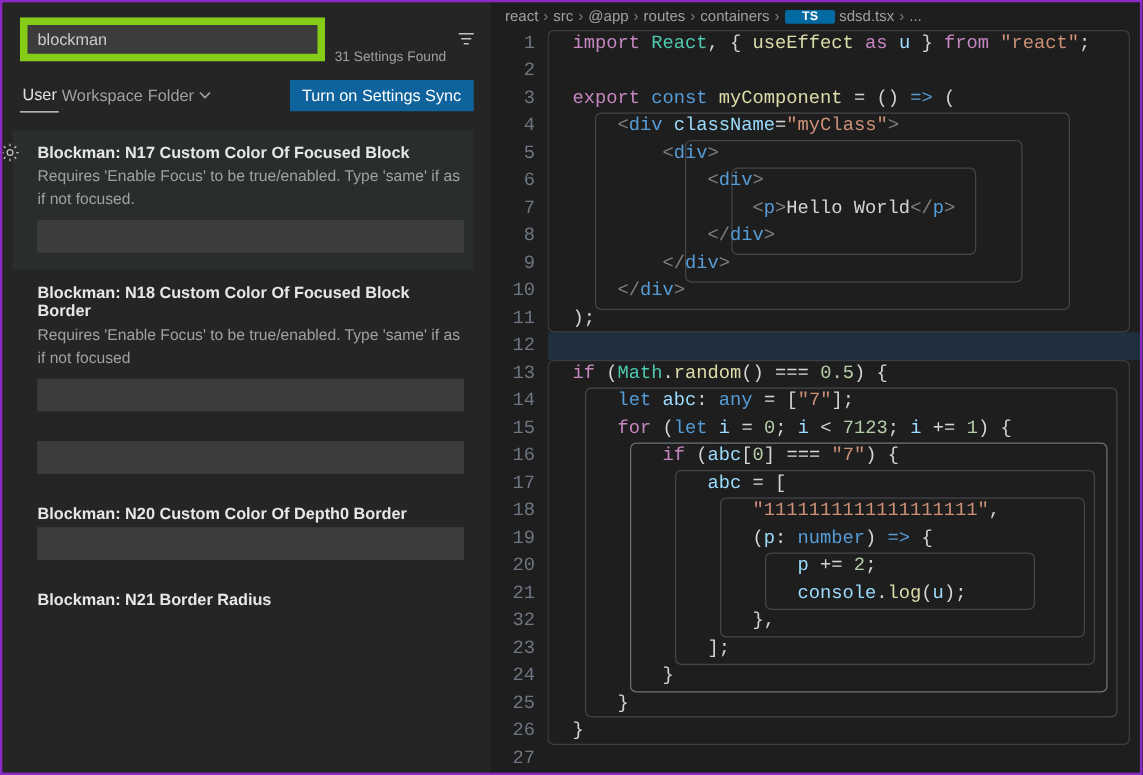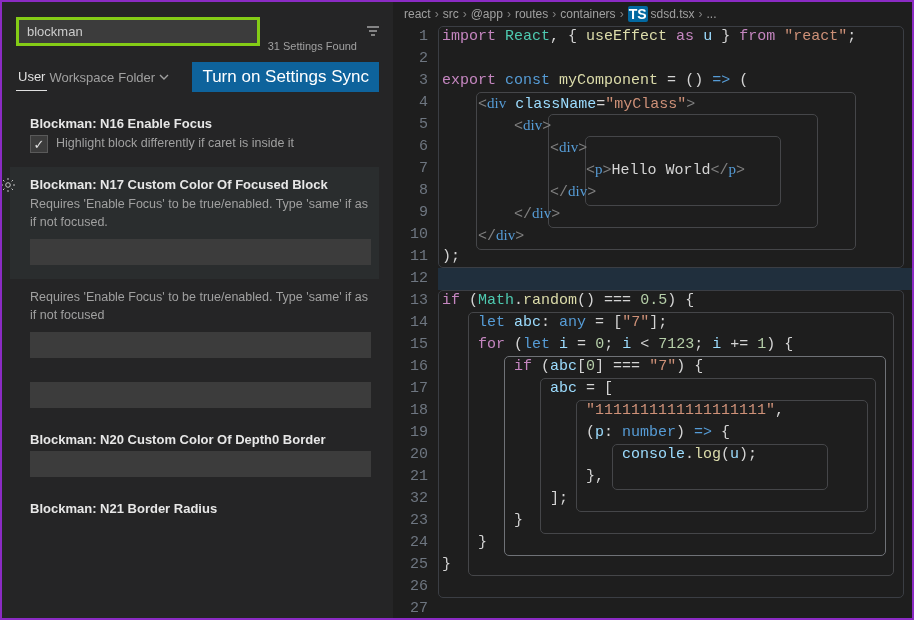--- a/index.html
+++ b/index.html
@@ -22,21 +22,21 @@
   }
   .search-row {
     display: flex;
     align-items: center;
     padding: 8px 12px 6px 14px;
     gap: 8px;
   }
   .search-input {
     flex: 1;
     background: #3c3c3c;
-    border: 3px solid #84cc16;
+    border: 6px solid #84cc16;
     color: #cccccc;
     padding: 4px 8px;
     font-size: 13px;
     outline: none;
   }
   .settings-found {
     color: #a0a0a0;
     font-size: 11px;
     white-space: nowrap;
     margin-top: 30px;
@@ -62,21 +62,21 @@
     color: #e0e0e0;
     border-bottom: 1px solid #e0e0e0;
   }
   .tab-dropdown { display: inline-flex; align-items: center; gap: 4px; }
   .sync-btn {
     margin-left: auto;
     background: #0e639c;
     color: #ffffff;
     border: none;
     padding: 5px 10px;
-    font-size: 17px;
+    font-size: 13px;
     cursor: pointer;
   }
   .settings-body {
     flex: 1;
     overflow-y: auto;
     padding: 14px 14px 0 14px;
   }
   .setting-item {
     padding: 10px 8px 14px 20px;
     margin-left: -6px;
@@ -142,22 +142,22 @@
     color: #a0a0a0;
     background: #1e1e1e;
   }
   .bc-sep { color: #808080; }
   .bc-ts {
     display: inline-flex; align-items: center; gap: 3px;
   }
   .bc-ts-badge {
     background: #0369a1;
     color: #fff;
-    font-size: 14px;
-    padding: 0 1px;
+    font-size: 10px;
+    padding: 0 14px;
     border-radius: 2px;
     font-weight: 600;
   }
   .code-area {
     flex: 1;
     display: flex;
     font-family: Consolas, "Courier New", monospace;
     font-size: 15px;
     line-height: 22px;
     overflow: hidden;
@@ -168,21 +168,21 @@
     text-align: right;
     padding-right: 10px;
     color: #6e7681;
     background: #1e1e1e;
     user-select: none;
   }
   .gutter .ln { height: 22px; }
   .code-content {
     flex: 1;
     position: relative;
-    padding-left: 4px;
+    padding-left: 20px;
     overflow: hidden;
   }
   .code-line {
     height: 22px;
     white-space: pre;
     position: relative;
   }
   .hl-line {
     position: absolute;
     left: 0; right: 0;
@@ -201,21 +201,21 @@
   .block.d0 { border-color: #3b3e44; }
   .block.focused { border-color: #6f7277; }
   
   .kw { color: #c586c0; }
   .kw2 { color: #569cd6; }
   .fn { color: #dcdcaa; }
   .id { color: #9cdcfe; }
   .cls { color: #4ec9b0; }
   .str { color: #ce9178; }
   .num { color: #b5cea8; }
-  .tag { color: #569cd6; font-family: Liberation Serif, serif; }
+  .tag { color: #569cd6; }
   .tagp { color: #808080; }
   .attr { color: #9cdcfe; }
   .op { color: #d4d4d4; }
   .txt { color: #d4d4d4; }
 
   ::-webkit-scrollbar { width: 10px; }
   ::-webkit-scrollbar-thumb { background: #424242; }
 </style>
 </head>
 <body>
@@ -240,32 +240,25 @@
       <span>
         <svg width="10" height="10" viewBox="0 0 10 10">
             <path d="M1 3 L5 7 L9 3" fill="none" stroke="#a0a0a0" stroke-width="1.4"></path>
           </svg>
       </span>
     </span>
     <button class="sync-btn">Turn on Settings Sync</button>
   </div>
 
   <div class="settings-body" id="settings-body">
-      <div class="setting-item">
-        <div class="setting-title"><span class="prefix">Blockman:</span> <span class="name">N16 Enable Focus</span></div>
-        <div class="checkbox-row">
-          <div class="checkbox">✓</div>
-          <div class="setting-desc" style="margin-bottom: 0px;">Highlight block differently if caret is inside it</div>
-        </div>
-      </div>
       <div class="setting-item focused"><span class="gear-gutter"><svg width="16" height="16" viewBox="0 0 16 16" fill="none" stroke="currentColor" stroke-width="1">
             <circle cx="8" cy="8" r="2.3"></circle>
             <path d="M8 1v2M8 13v2M1 8h2M13 8h2M3 3l1.4 1.4M11.6 11.6L13 13M13 3l-1.4 1.4M4.4 11.6L3 13"></path>
           </svg></span><div class="setting-title"><span class="prefix">Blockman:</span> <span class="name">N17 Custom Color Of Focused Block</span></div><div class="setting-desc">Requires 'Enable Focus' to be true/enabled. Type 'same' if as if not focused.</div><input class="setting-input" style=""></div>
-      <div class="setting-item"><div class="setting-desc">Requires 'Enable Focus' to be true/enabled. Type 'same' if as if not focused</div><input class="setting-input" style=""></div>
+      <div class="setting-item"><div class="setting-title"><span class="prefix">Blockman:</span> <span class="name">N18 Custom Color Of Focused Block Border</span></div><div class="setting-desc">Requires 'Enable Focus' to be true/enabled. Type 'same' if as if not focused</div><input class="setting-input" style=""></div>
       <div class="setting-item"><input class="setting-input" style=""></div>
       <div class="setting-item"><div class="setting-title"><span class="prefix">Blockman:</span> <span class="name">N20 Custom Color Of Depth0 Border</span></div><input class="setting-input" style=""></div>
       <div class="setting-item">
         <div class="setting-title"><span class="prefix">Blockman:</span> <span class="name">N21 Border Radius</span></div>
       </div>
     </div>
 </div>
 
 <div class="editor-panel">
   <div class="breadcrumbs">
@@ -345,20 +338,21 @@
           <div class="code-line"><span class="txt">    </span><span class="tagp">&lt;/</span><span class="tag">div</span><span class="tagp">&gt;</span></div>
           <div class="code-line"><span class="txt">);</span></div>
           <div class="code-line"></div>
           <div class="code-line"><span class="kw">if</span><span class="txt"> (</span><span class="cls">Math</span><span class="txt">.</span><span class="fn">random</span><span class="txt">() </span><span class="op">===</span><span class="txt"> </span><span class="num">0.5</span><span class="txt">) {</span></div>
           <div class="code-line"><span class="txt">    </span><span class="kw2">let</span><span class="txt"> </span><span class="id">abc</span><span class="txt">: </span><span class="kw2">any</span><span class="txt"> </span><span class="op">=</span><span class="txt"> [</span><span class="str">"7"</span><span class="txt">];</span></div>
           <div class="code-line"><span class="txt">    </span><span class="kw">for</span><span class="txt"> (</span><span class="kw2">let</span><span class="txt"> </span><span class="id">i</span><span class="txt"> </span><span class="op">=</span><span class="txt"> </span><span class="num">0</span><span class="txt">; </span><span class="id">i</span><span class="txt"> </span><span class="op">&lt;</span><span class="txt"> </span><span class="num">7123</span><span class="txt">; </span><span class="id">i</span><span class="txt"> </span><span class="op">+=</span><span class="txt"> </span><span class="num">1</span><span class="txt">) {</span></div>
           <div class="code-line"><span class="txt">        </span><span class="kw">if</span><span class="txt"> (</span><span class="id">abc</span><span class="txt">[</span><span class="num">0</span><span class="txt">] </span><span class="op">===</span><span class="txt"> </span><span class="str">"7"</span><span class="txt">) {</span></div>
           <div class="code-line"><span class="txt">            </span><span class="id">abc</span><span class="txt"> </span><span class="op">=</span><span class="txt"> [</span></div>
           <div class="code-line"><span class="txt">                </span><span class="str">"1111111111111111111"</span><span class="txt">,</span></div>
           <div class="code-line"><span class="txt">                (</span><span class="id">p</span><span class="txt">: </span><span class="kw2">number</span><span class="txt">) </span><span class="kw2">=&gt;</span><span class="txt"> {</span></div>
+          <div class="code-line"><span class="txt">                    </span><span class="id">p</span><span class="txt"> </span><span class="op">+=</span><span class="txt"> </span><span class="num">2</span><span class="txt">;</span></div>
           <div class="code-line"><span class="txt">                    </span><span class="id">console</span><span class="txt">.</span><span class="fn">log</span><span class="txt">(</span><span class="id">u</span><span class="txt">);</span></div>
           <div class="code-line"><span class="txt">                },</span></div>
           <div class="code-line"><span class="txt">            ];</span></div>
           <div class="code-line"><span class="txt">        }</span></div>
           <div class="code-line"><span class="txt">    }</span></div>
           <div class="code-line"><span class="txt">}</span></div>
           <div class="code-line"></div>
         </div>
     </div>
   </div>

